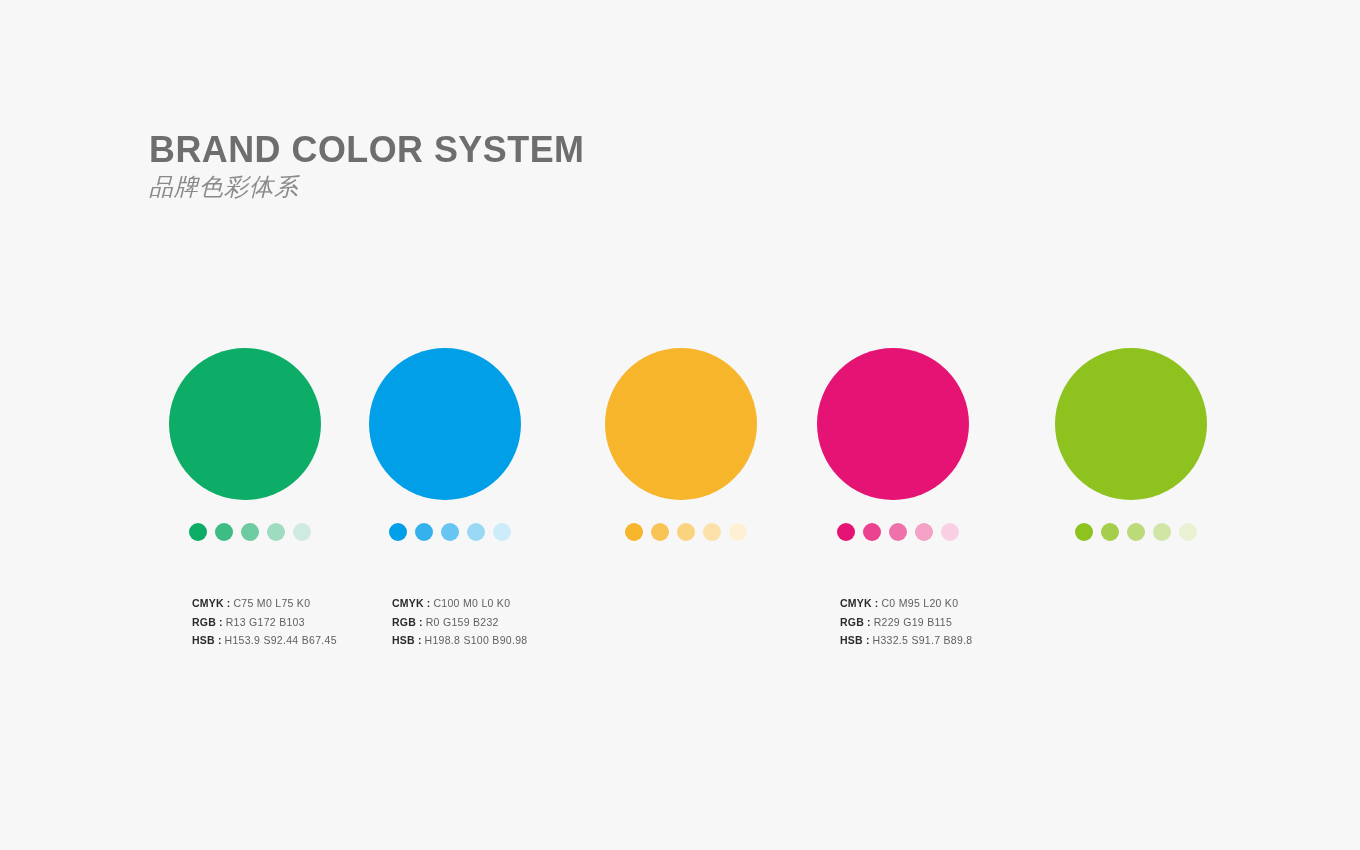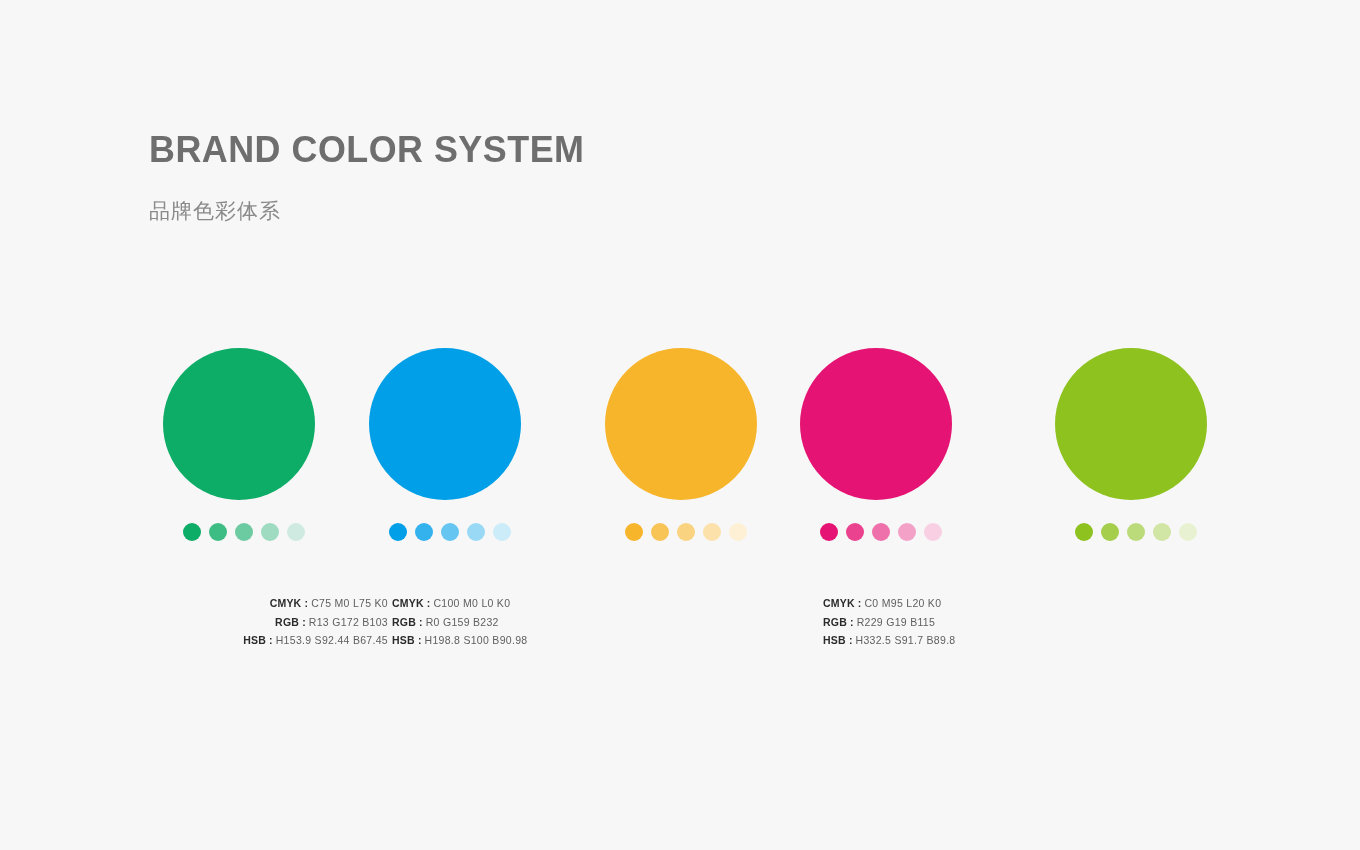--- a/index.html
+++ b/index.html
@@ -32,46 +32,47 @@
     font-weight: bold;
     letter-spacing: 0.5px;
     color: #6e6e6e;
     line-height: 44px;
     white-space: nowrap;
     transform: scaleX(0.97);
     transform-origin: left center;
   }
   .subtitle {
     font-family: "DejaVu Sans", sans-serif;
-    font-size: 21px;
+    font-size: 24px;
     font-weight: normal;
     color: #8a8a8a;
     line-height: 30px;
-    margin-top: 24px;
+    margin-top: 0;
     letter-spacing: 1px;
     white-space: nowrap;
+    font-style: italic;
   }
 
   
   .swatches {
     position: absolute;
     left: 153px;
     top: 348px;
     width: 1060px;
     height: 340px;
   }
   .swatch-col {
     position: absolute;
     top: 0;
     width: 225px;
   }
-  .swatch-col.c0 { left: 10px; text-align: right; }
+  .swatch-col.c0 { left: 16px; }
   .swatch-col.c1 { left: 216px; }
   .swatch-col.c2 { left: 452px; }
-  .swatch-col.c3 { left: 647px; }
+  .swatch-col.c3 { left: 664px; }
   .swatch-col.c4 { left: 902px; }
 
   .main-circle {
     width: 152px;
     height: 152px;
     border-radius: 50%;
     display: block;
   }
 
   .tint-row {

